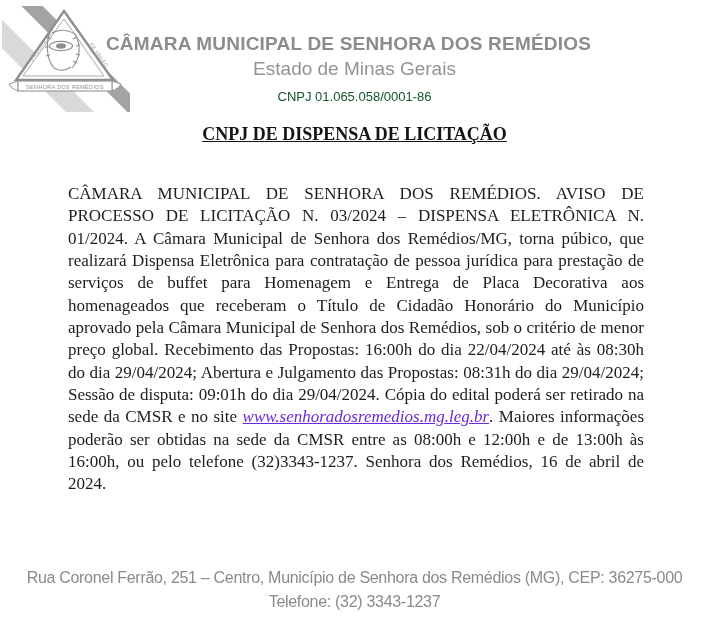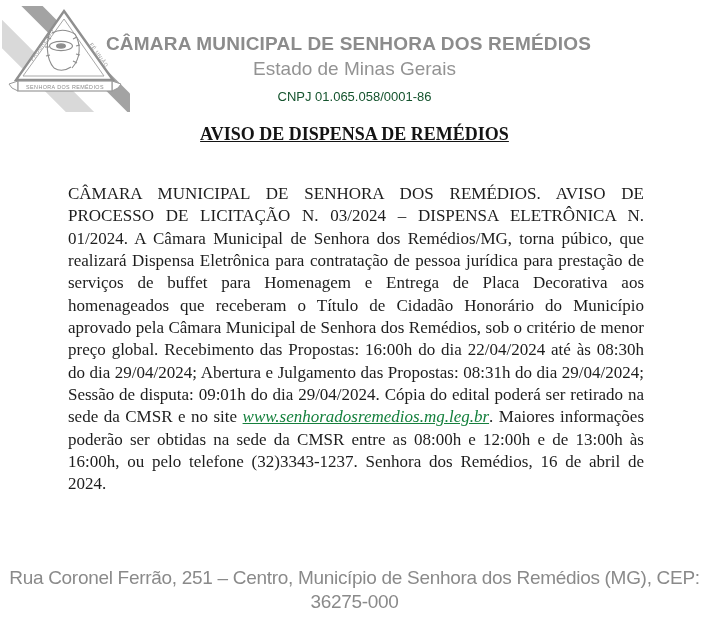--- a/index.html
+++ b/index.html
@@ -43,30 +43,30 @@
   .notice-body {
     position:absolute; left:68px; top:183px; width:576px;
     font-family:"Liberation Serif", serif;
     font-size:17px; line-height:22.35px;
     color:#1d1d1d;
     text-align:justify;
   }
   .site-link {
     font-style:italic;
     text-decoration:underline;
-    color:#15803d;
+    color:#6d28d9;
     cursor:pointer;
   }
 
   
   .doc-footer {
     position:absolute; top:566px; left:0; right:0;
     text-align:center;
     font-family:"Liberation Sans", sans-serif;
-    font-size:19px; line-height:24px;
+    font-size:16px; line-height:24px;
     color:#8a8a8a;
     letter-spacing:-0.3px;
   }
 </style>
 </head>
 <body>
 
 <div class="page">
 
   <div>
@@ -102,22 +102,23 @@
         </g>
       </g>
     </svg>
 
     <div class="org-name">CÂMARA MUNICIPAL DE SENHORA DOS REMÉDIOS</div>
     <div class="state-line">Estado de Minas Gerais</div>
     <div class="cnpj-line">CNPJ 01.065.058/0001-86</div>
   </div>
 
   <div class="notice-title">
-    <span>AVISO DE DISPENSA DE REMÉDIOS</span>
+    <span>CNPJ DE DISPENSA DE LICITAÇÃO</span>
   </div>
 
   <div class="notice-body"><span>CÂMARA MUNICIPAL DE SENHORA DOS REMÉDIOS. AVISO DE PROCESSO DE LICITAÇÃO N. 03/2024 – DISPENSA ELETRÔNICA N. 01/2024. A Câmara Municipal de Senhora dos Remédios/MG, torna púbico, que realizará Dispensa Eletrônica para contratação de pessoa jurídica para prestação de serviços de buffet para Homenagem e Entrega de Placa Decorativa aos homenageados que receberam o Título de Cidadão Honorário do Município aprovado pela Câmara Municipal de Senhora dos Remédios, sob o critério de menor preço global. Recebimento das Propostas: 16:00h do dia 22/04/2024 até às 08:30h do dia 29/04/2024; Abertura e Julgamento das Propostas: 08:31h do dia 29/04/2024; Sessão de disputa: 09:01h do dia 29/04/2024. Cópia do edital poderá ser retirado na sede da CMSR e no site </span><span class="site-link">www.senhoradosremedios.mg.leg.br</span><span>. Maiores informações poderão ser obtidas na sede da CMSR entre as 08:00h e 12:00h e de 13:00h às 16:00h, ou pelo telefone (32)3343-1237. Senhora dos Remédios, 16 de abril de 2024.</span></div>
 
   <div class="doc-footer">
     <div>Rua Coronel Ferrão, 251 – Centro, Município de Senhora dos Remédios (MG), CEP: 36275-000</div>
+    <div>Telefone: (32) 3343-1237</div>
   </div>
 
 </div>
 
 </body></html>

